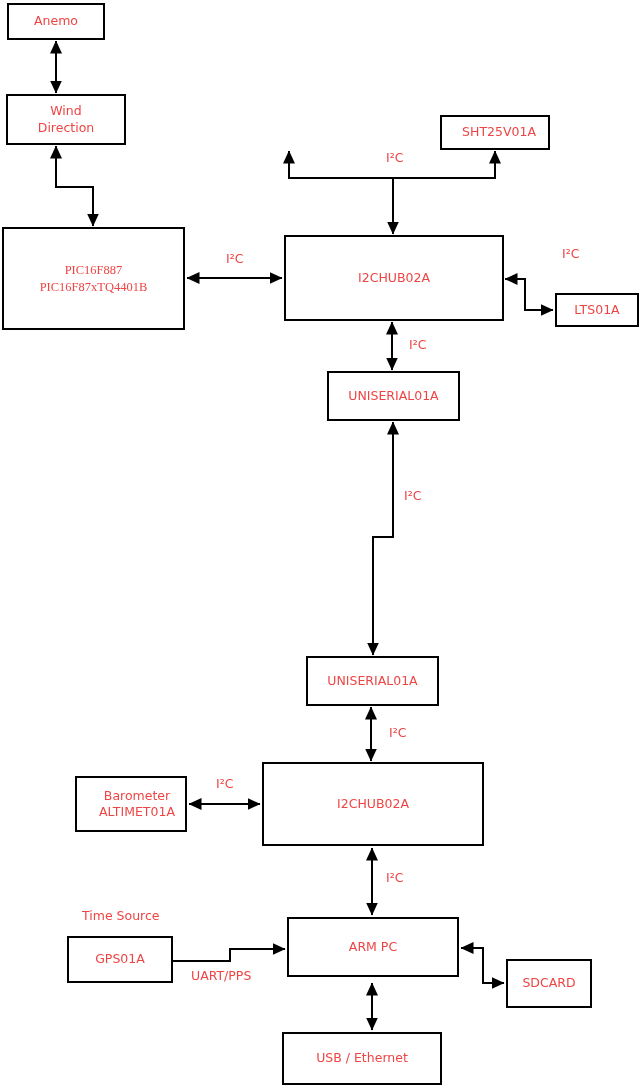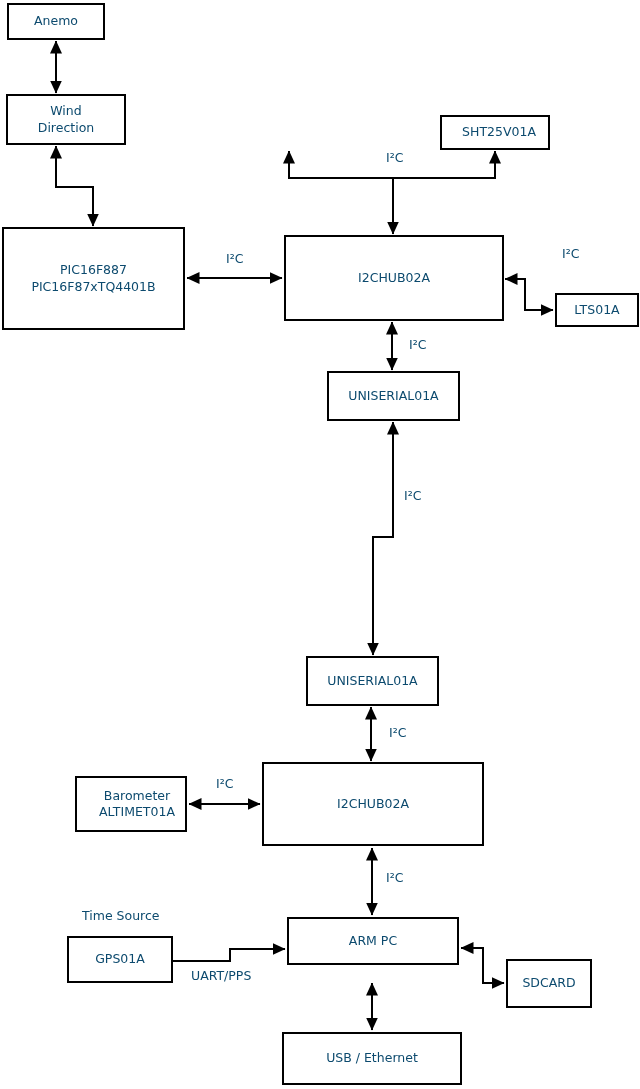--- a/index.html
+++ b/index.html
@@ -1,21 +1,21 @@
 <!DOCTYPE html>
 <html><head>
 <meta charset="utf-8">
 <style>
   html, body { margin: 0; padding: 0; background: #ffffff; }
   .canvas {
     position: relative;
     width: 640px;
     height: 1089px;
     background: #ffffff;
-    color: #0c4a6e;
+    color: #ef4444;
     font-family: "DejaVu Sans", "Liberation Sans", sans-serif;
     overflow: hidden;
   }
   svg.edge-layer { position: absolute; left: 0; top: 0; width: 640px; height: 1089px; }
   .edge { stroke: #000000; stroke-width: 2; fill: none; }
   .node {
     position: absolute;
     box-sizing: border-box;
     border: 2px solid #000000;
     background: #ffffff;
@@ -30,33 +30,33 @@
   .edge-label {
     position: absolute;
     font-size: 12.5px;
     line-height: 1.1;
     white-space: nowrap;
     background: #ffffff;
   }
   
   #n-anemo { left: 7px;   top: 3px;    width: 98px;  height: 37px; }
   #n-wind  { left: 6px;   top: 94px;   width: 120px; height: 51px; }
-  #n-pic   { left: 2px;   top: 227px;  width: 183px; height: 103px; }
+  #n-pic   { left: 2px;   top: 227px;  width: 183px; height: 103px; font-family: Liberation Serif, serif; }
   #n-isl   { left: 234px; top: 116px;  width: 110px; height: 34px; }
   #n-sht   { left: 440px; top: 115px;  width: 110px; height: 35px; padding-left: 8px; }
   #n-hub1  { left: 284px; top: 235px;  width: 220px; height: 86px; }
   #n-lts   { left: 555px; top: 293px;  width: 84px;  height: 34px; }
   #n-uni1  { left: 327px; top: 371px;  width: 133px; height: 50px; }
   #n-uni2  { left: 306px; top: 656px;  width: 133px; height: 50px; }
   #n-baro  { left: 75px;  top: 776px;  width: 112px; height: 56px; padding-left: 12px; }
   #n-hub2  { left: 262px; top: 762px;  width: 222px; height: 84px; }
   #n-gps   { left: 67px;  top: 936px;  width: 106px; height: 47px; }
-  #n-arm   { left: 287px; top: 917px;  width: 172px; height: 48px; }
+  #n-arm   { left: 287px; top: 917px;  width: 172px; height: 60px; }
   #n-sd    { left: 506px; top: 959px;  width: 86px; height: 49px; }
-  #n-usb   { left: 282px; top: 1032px; width: 180px; height: 53px; text-align: right; }
+  #n-usb   { left: 282px; top: 1032px; width: 160px; height: 53px; text-align: right; }
   
   #l-i2c-top      { left: 386px; top: 151px; }
   #l-i2c-pic-hub  { left: 226px; top: 252px; }
   #l-i2c-lts      { left: 562px; top: 247px; }
   #l-i2c-hub-uni  { left: 409px; top: 338px; }
   #l-i2c-uni-uni  { left: 404px; top: 489px; }
   #l-i2c-uni-hub2 { left: 389px; top: 726px; }
   #l-i2c-baro     { left: 216px; top: 777px; }
   #l-i2c-hub2-arm { left: 386px; top: 871px; }
   #l-time-source  { left: 82px;  top: 909px; text-align: right; }

